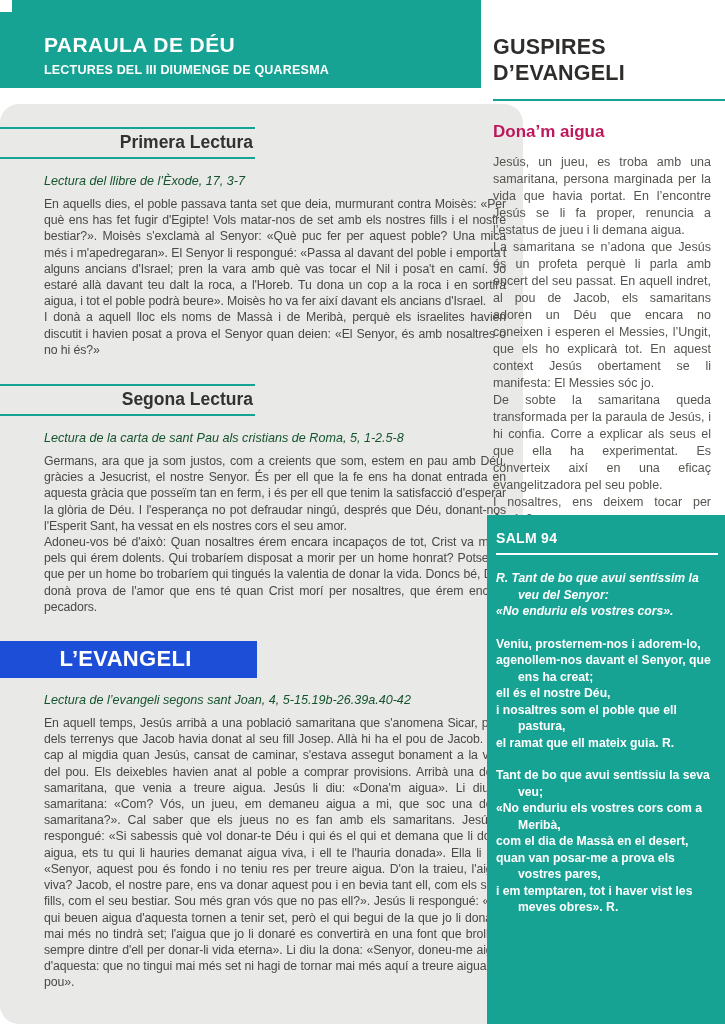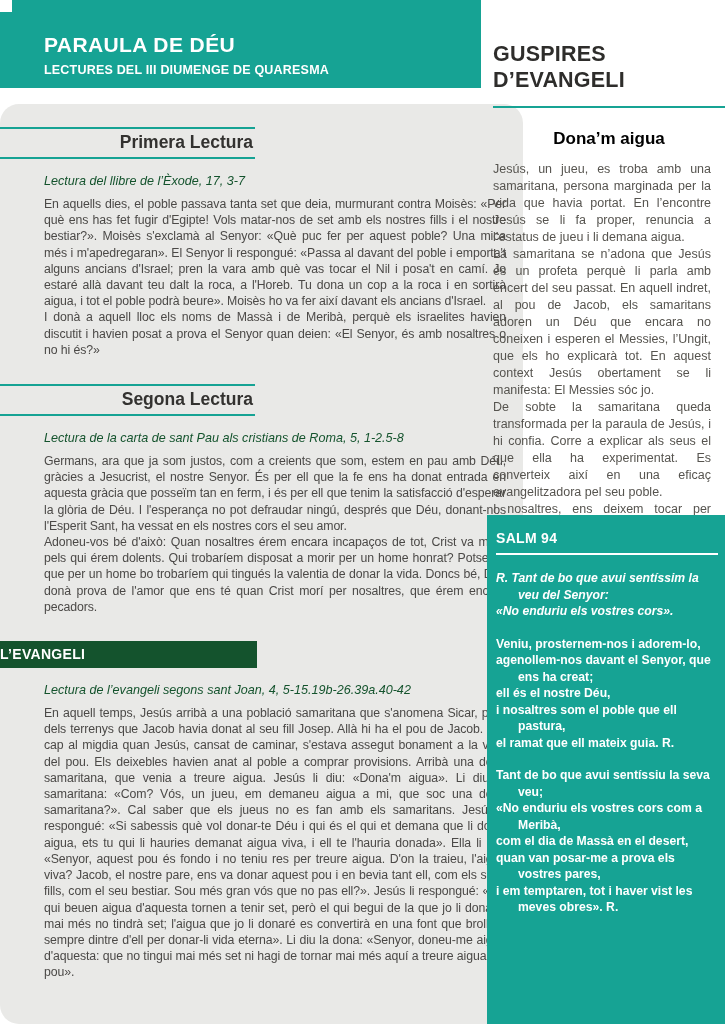--- a/index.html
+++ b/index.html
@@ -28,42 +28,42 @@
   .main-col .spacer-top { height:23px; }
   .section { margin-top:0; }
   .section + .section { margin-top:26px; }
   .head-rules {
     width:253px; box-sizing:content-box;
     border-top:2px solid #16a394; border-bottom:2px solid #16a394;
     padding:3px 2px 4px 0; text-align:right;
     font-size:17.5px; font-weight:bold; color:#333230;
   }
   .head-filled {
-    width:257px; box-sizing:border-box; background:#14532d;
-    padding:5px 6px 6px 0; text-align:left;
-    font-size:14px; font-weight:bold; color:#ffffff; letter-spacing:0.3px;
+    width:257px; box-sizing:border-box; background:#1d4ed8;
+    padding:5px 6px 6px 0; text-align:center;
+    font-size:22px; font-weight:bold; color:#ffffff; letter-spacing:0.3px;
   }
   .source {
     margin:15px 17px 8px 44px;
     font-style:italic; font-size:12.6px; color:#14532d;
   }
   .para {
     margin:0 17px 0 44px;
     font-size:12.3px; line-height:16.2px; color:#4b4947;
     text-align:justify; letter-spacing:-0.1px;
   }
 
   
   .side-col { position:absolute; left:493px; top:0; width:232px; }
   .masthead {
-    padding-top:21px; font-size:21.5px; font-weight:bold;
-    color:#2e2d2b; line-height:26px; letter-spacing:0.2px;margin-top:20px;
+    padding-top:34px; font-size:21.5px; font-weight:bold;
+    color:#2e2d2b; line-height:26px; letter-spacing:0.2px;
   }
   .masthead-rule { border-bottom:2px solid #16a394; margin-top:13px; }
-  .article-title { margin-top:21px; font-size:17px; font-weight:bold; color:#000000;text-align:center; }
+  .article-title { margin-top:21px; font-size:17px; font-weight:bold; color:#be185d; }
   .article { margin-top:12px; width:218px; }
   .article .apara {
     font-size:12.5px; line-height:17px; color:#56544f;
     text-align:justify; margin:0;
   }
   .article-author {
     width:218px; margin-top:16px; text-align:right;
     font-size:12.5px; color:#56544f;
   }
 

